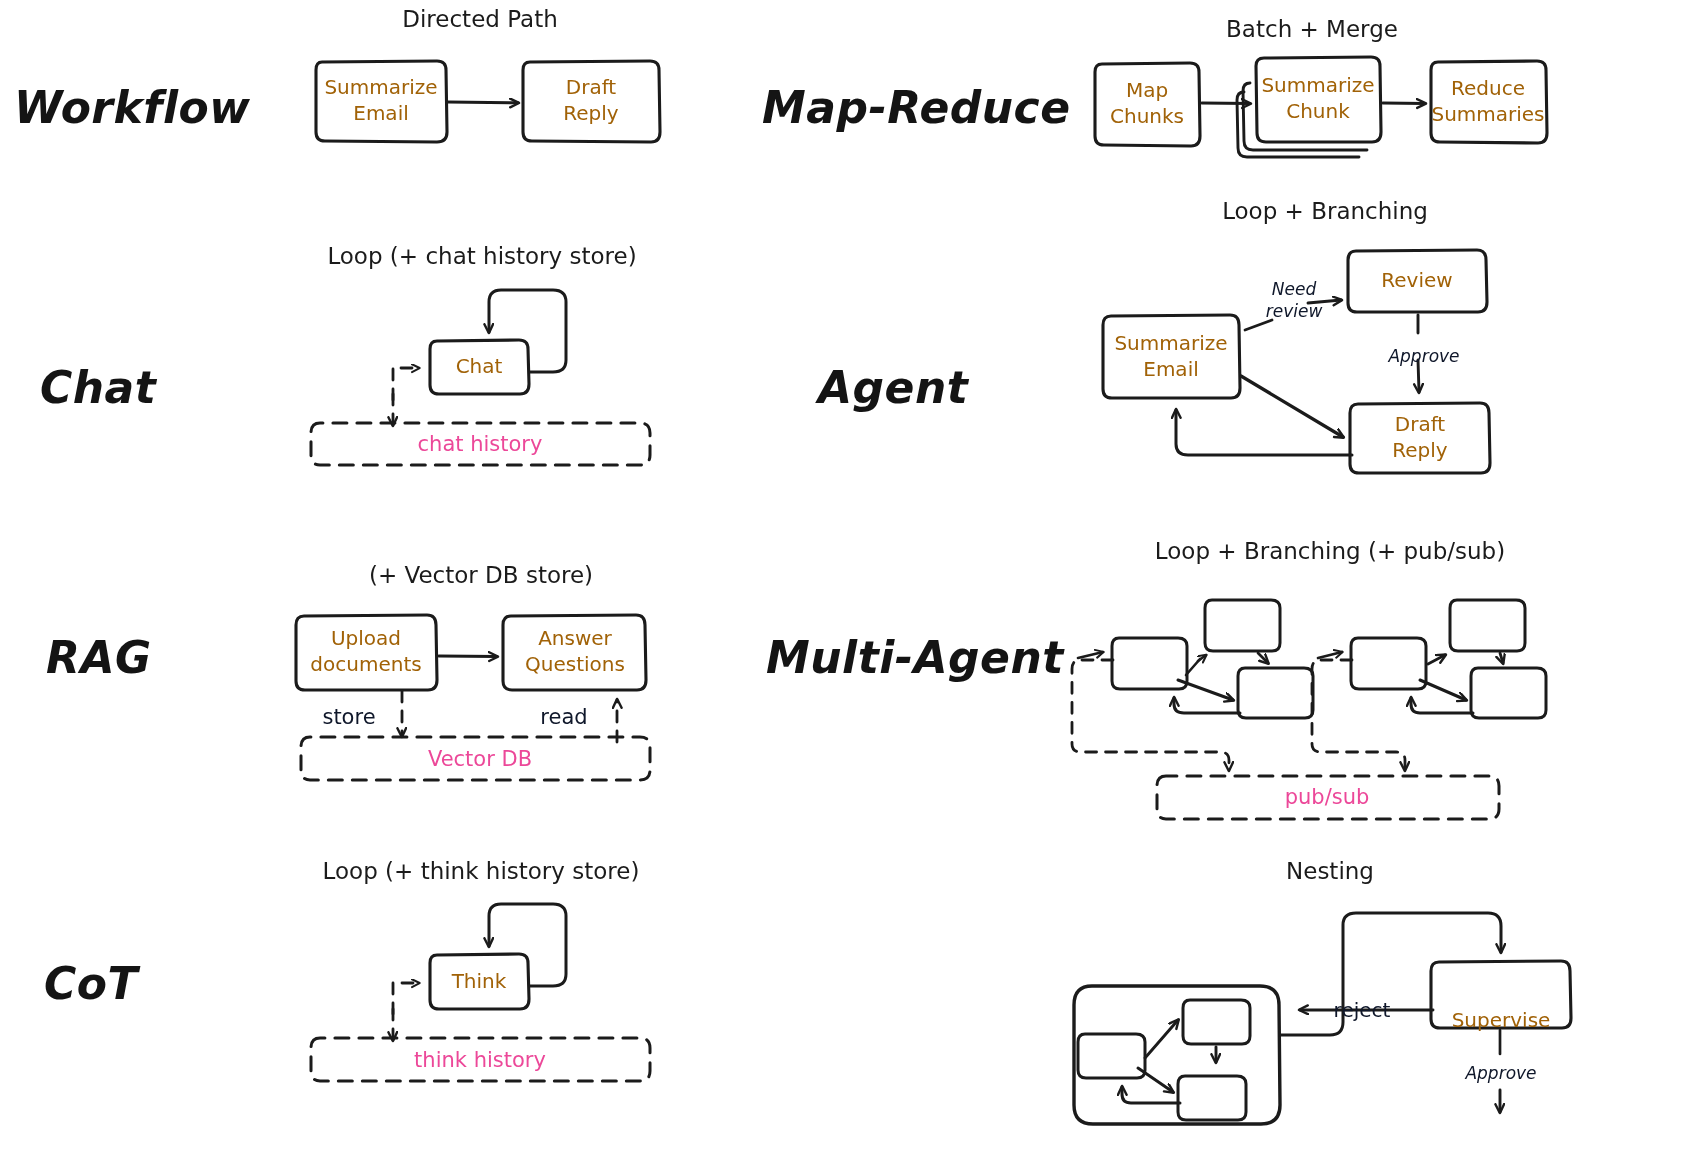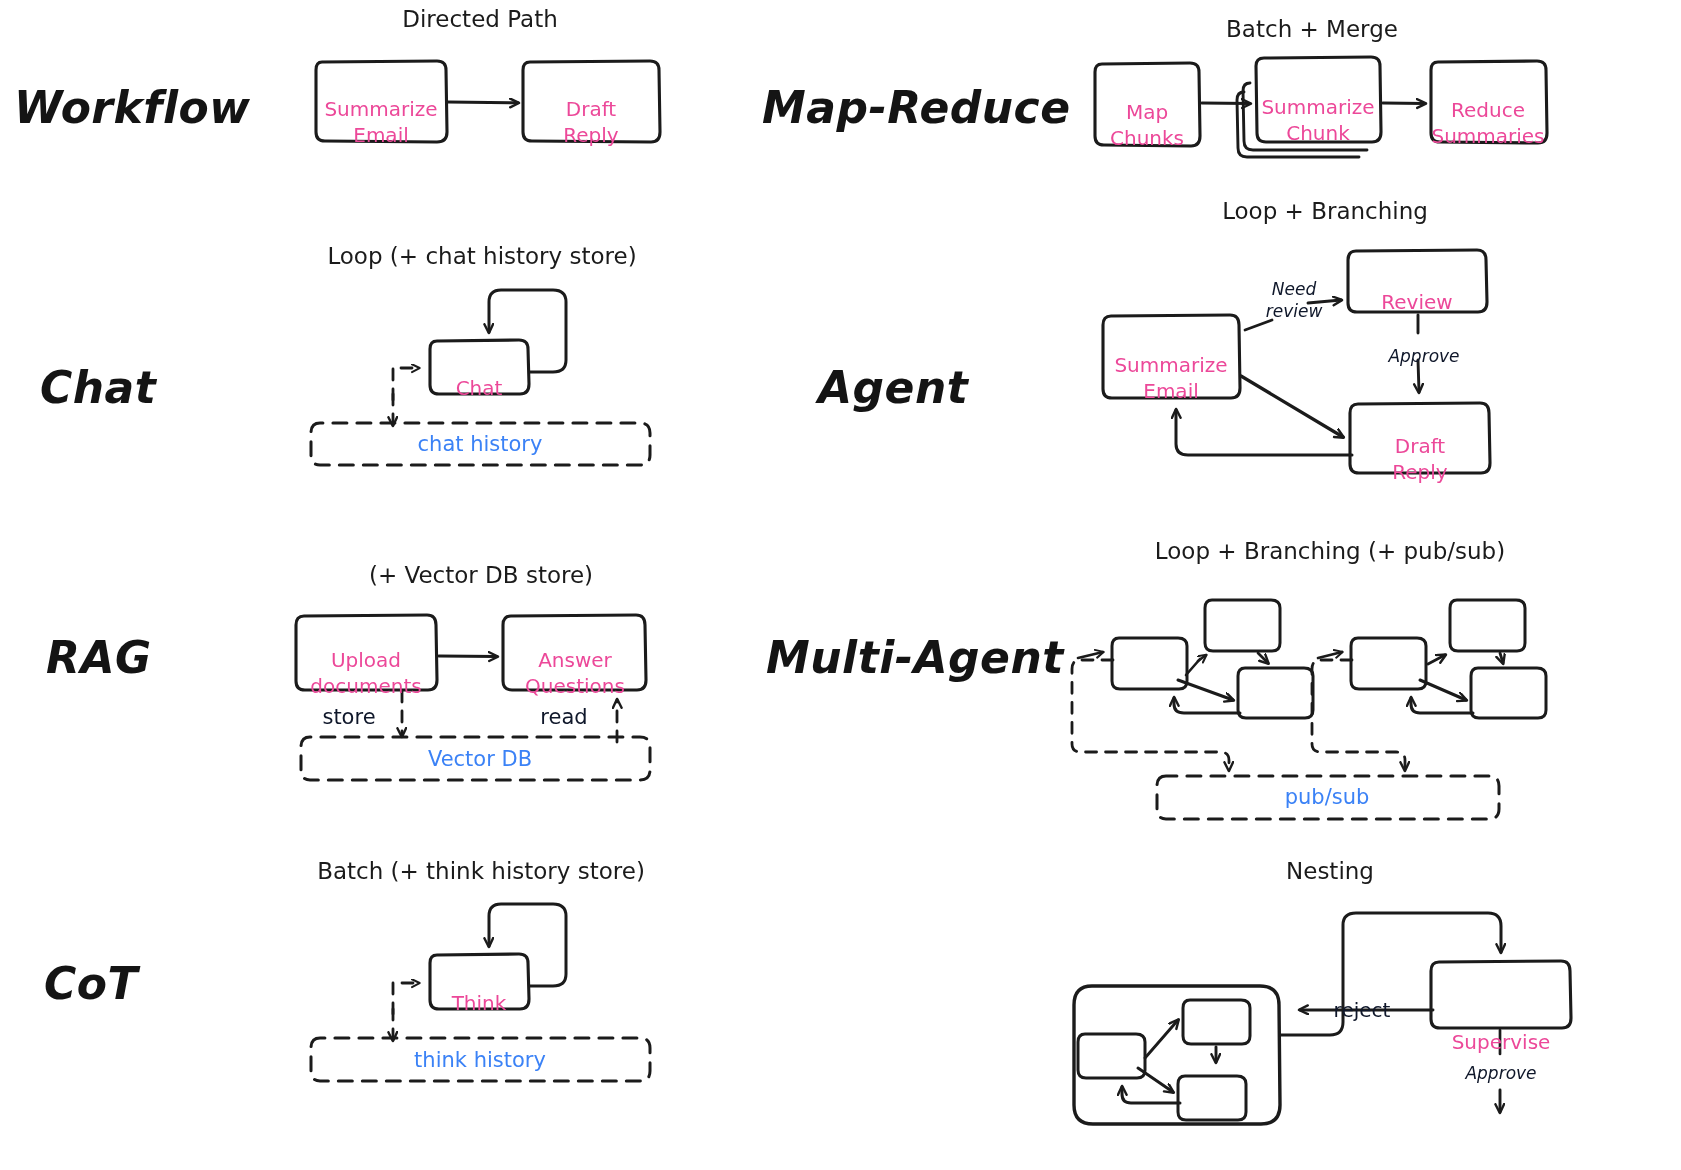--- a/index.html
+++ b/index.html
@@ -6,26 +6,26 @@
   body{width:1681px;height:1170px;position:relative;overflow:hidden;
        font-family:"DejaVu Sans",sans-serif;color:#1b1b1b;}
   #stage{position:absolute;left:0;top:0;width:1681px;height:1170px;}
   svg{position:absolute;left:0;top:0;width:1681px;height:1170px;overflow:visible;}
 
   .cat{position:absolute;font-size:44px;font-style:italic;font-weight:600;
        letter-spacing:.5px;white-space:nowrap;color:#141414;}
   .cap{position:absolute;font-size:23px;white-space:nowrap;color:#1b1b1b;
        text-align:center;transform:translateX(-50%);}
   .nlabel{position:absolute;font-size:20px;line-height:1.28;text-align:center;
-          white-space:pre-line;color:#ec4899;transform:translate(-50%,-50%);
-          pointer-events:none;margin-top:22px;}
+          white-space:pre-line;color:#a16207;transform:translate(-50%,-50%);
+          pointer-events:none;}
   .elabel{position:absolute;font-size:17px;font-style:italic;white-space:nowrap;
           color:#0f172a;transform:translate(-50%,-50%);}
   .store-label{position:absolute;font-size:21px;white-space:nowrap;
-               color:#3b82f6;transform:translate(-50%,-50%);}
+               color:#ec4899;transform:translate(-50%,-50%);}
 </style>
 </head>
 <body>
 
 <div id="stage">
 
 <svg viewBox="0 0 1681 1170">
   <defs>
     <marker id="ah" markerWidth="14" markerHeight="14" refX="9" refY="5" orient="auto" markerUnits="userSpaceOnUse">
       <path d="M0.5,0.6 L10,5 M1.2,9.6 L10,5.2" fill="none" stroke="#1b1b1b" stroke-width="2.4" stroke-linecap="round"></path>
@@ -179,21 +179,21 @@
 <div class="cat" style="left:46px;top:632px;">RAG</div>
 <div class="cat" style="left:766px;top:632px;text-align:center;">Multi-Agent</div>
 <div class="cat" style="left:44px;top:958px;">CoT</div>
 
 <div class="cap" style="left:480px;top:6px;">Directed Path</div>
 <div class="cap" style="left:1312px;top:16px;">Batch + Merge</div>
 <div class="cap" style="left:482px;top:243px;">Loop (+ chat history store)</div>
 <div class="cap" style="left:1325px;top:198px;">Loop + Branching</div>
 <div class="cap" style="left:481px;top:562px;text-align:center;">(+ Vector DB store)</div>
 <div class="cap" style="left:1330px;top:538px;">Loop + Branching (+ pub/sub)</div>
-<div class="cap" style="left:481px;top:858px;">Batch (+ think history store)</div>
+<div class="cap" style="left:481px;top:858px;">Loop (+ think history store)</div>
 <div class="cap" style="left:1330px;top:858px;">Nesting</div>
 
 <div class="nlabel" style="left:381px;top:101px;">Summarize
 Email</div>
 <div class="nlabel" style="left:591px;top:101px;">Draft
 Reply</div>
 
 <div class="nlabel" style="left:1147px;top:104px;">Map
 Chunks</div>
 <div class="nlabel" style="left:1318px;top:99px;">Summarize

